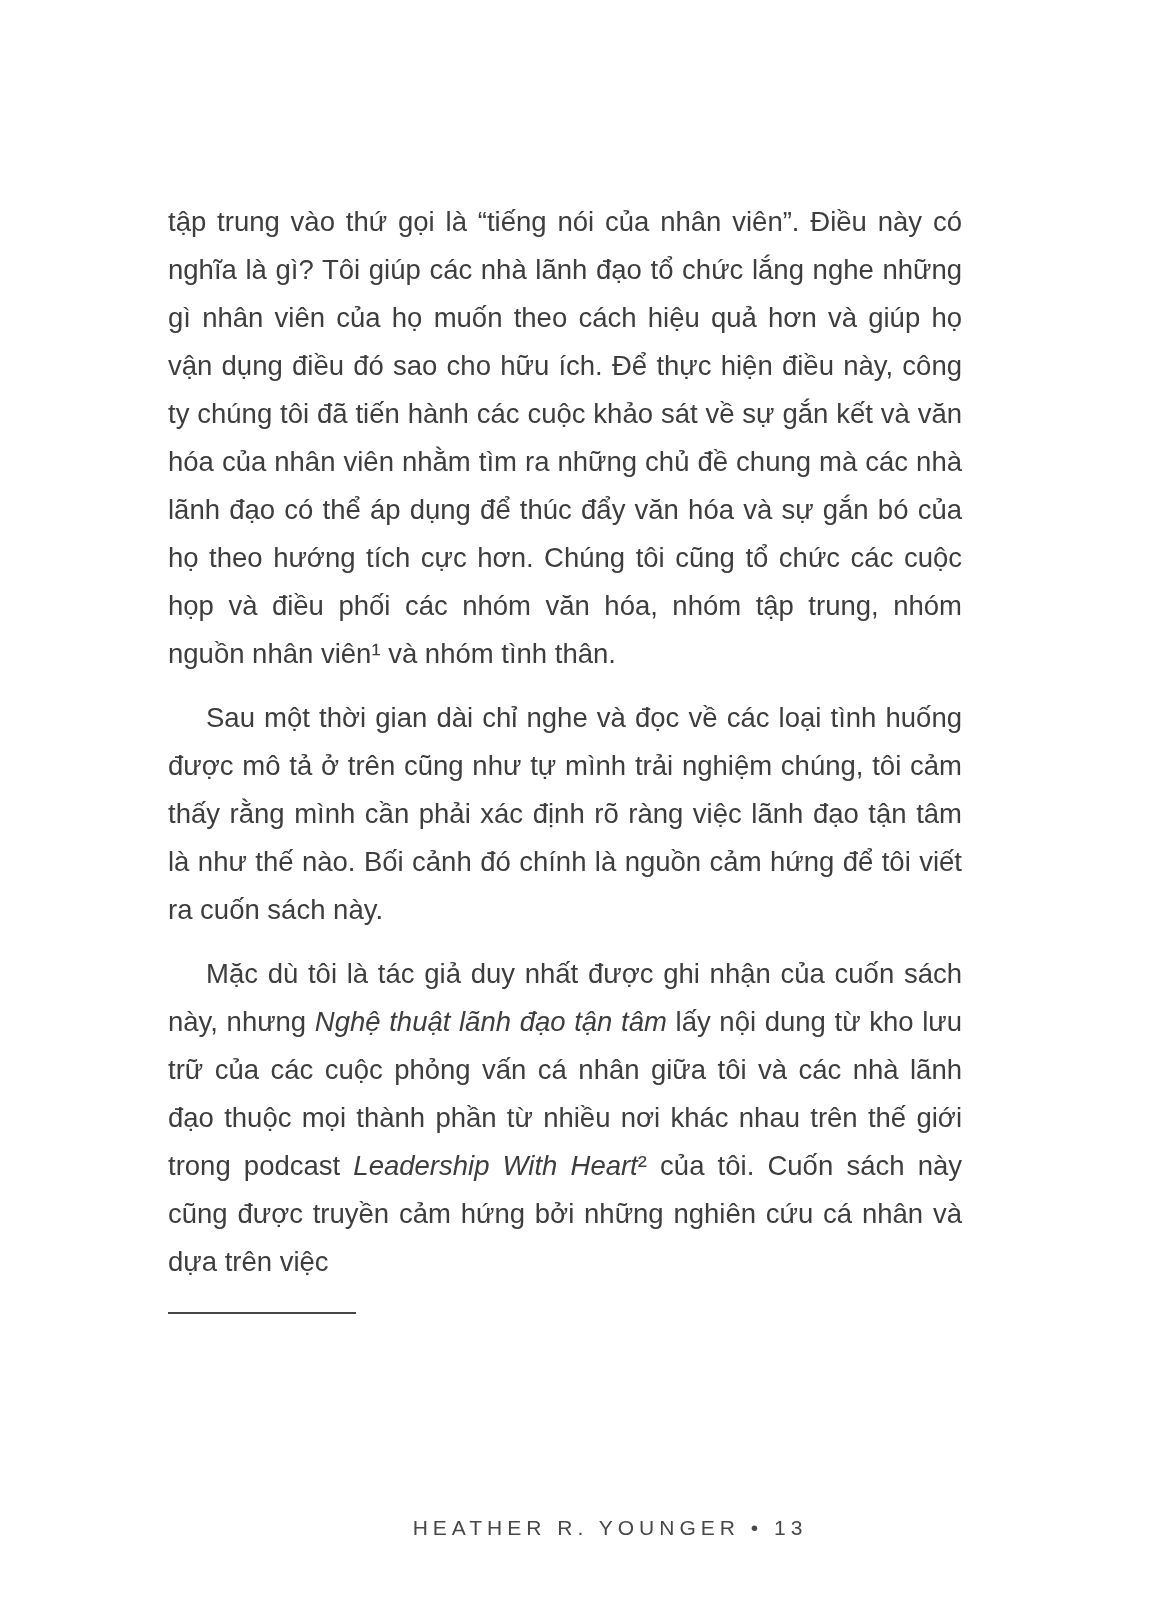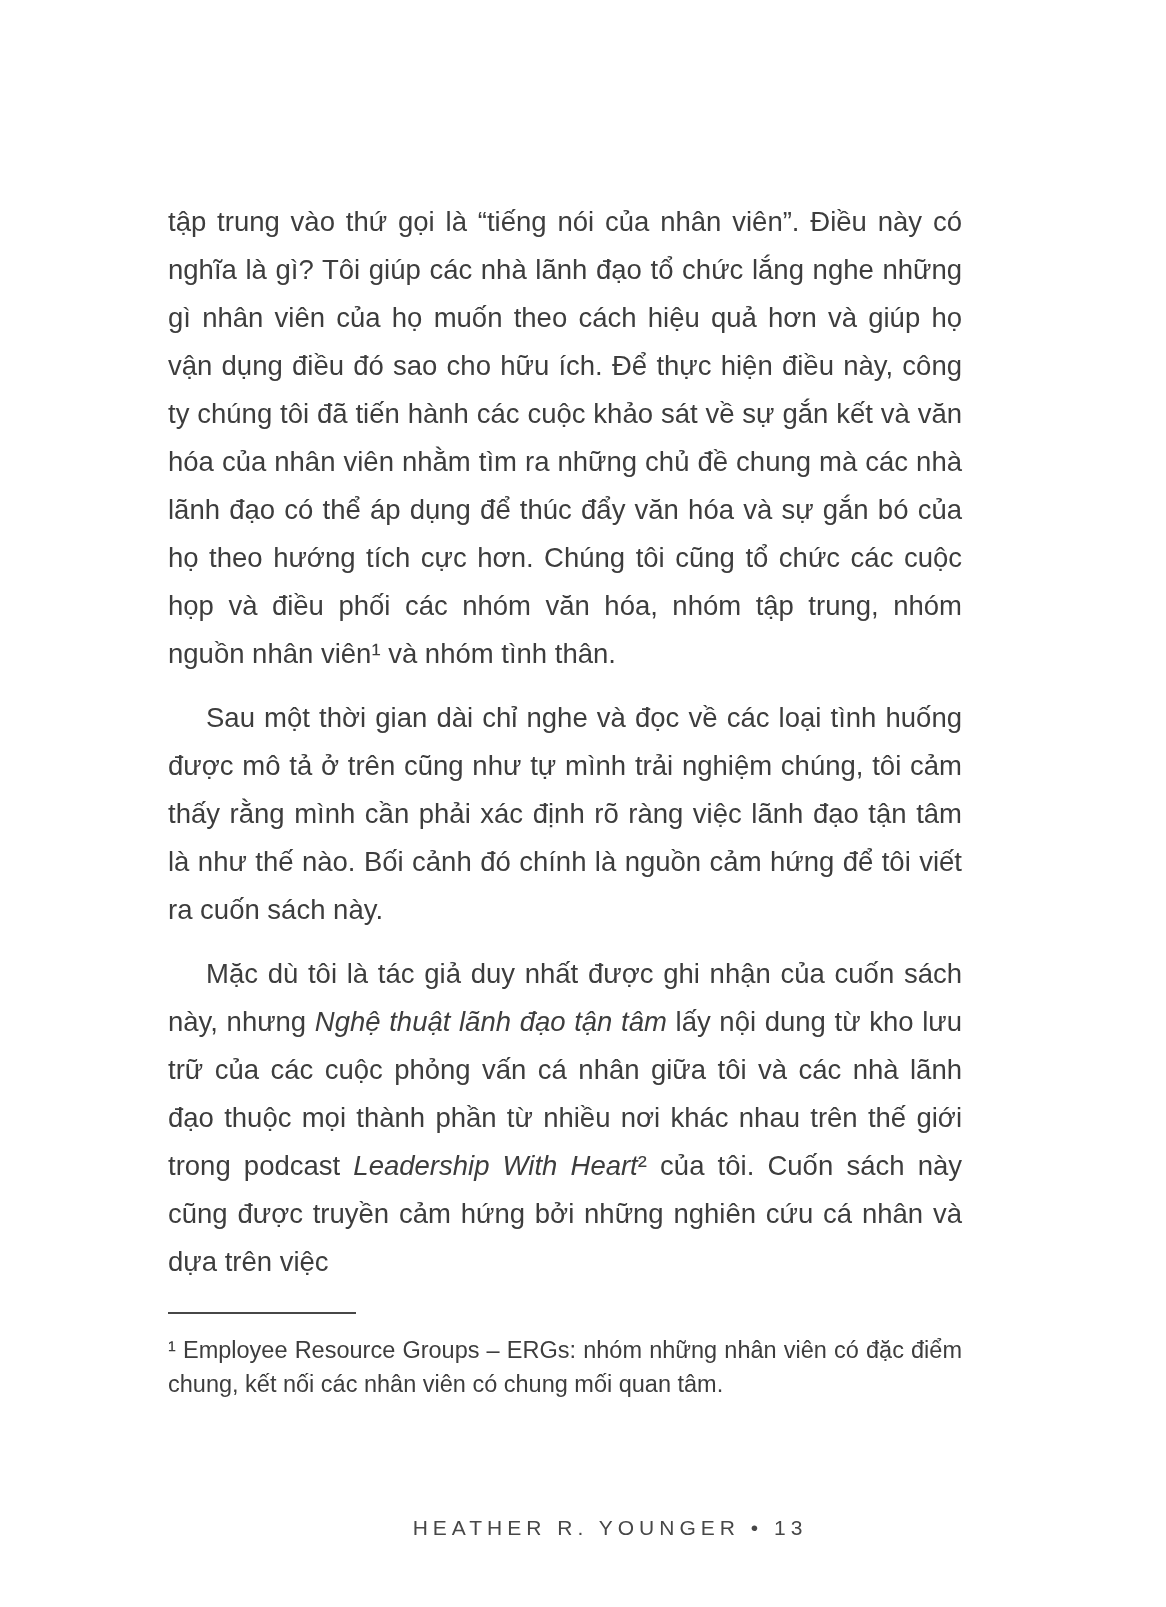--- a/index.html
+++ b/index.html
@@ -71,20 +71,19 @@
     </p>
 
     <p class="para indent">
       <span>Sau một thời gian dài chỉ nghe và đọc về các loại tình huống được mô tả ở trên cũng như tự mình trải nghiệm chúng, tôi cảm thấy rằng mình cần phải xác định rõ ràng việc lãnh đạo tận tâm là như thế nào. Bối cảnh đó chính là nguồn cảm hứng để tôi viết ra cuốn sách này.</span>
     </p>
 
     <p class="para indent"><span>Mặc dù tôi là tác giả duy nhất được ghi nhận của cuốn sách này, nhưng </span><em>Nghệ thuật lãnh đạo tận tâm</em><span> lấy nội dung từ kho lưu trữ của các cuộc phỏng vấn cá nhân giữa tôi và các nhà lãnh đạo thuộc mọi thành phần từ nhiều nơi khác nhau trên thế giới trong podcast </span><em>Leadership With Heart</em><span>²</span><span> của tôi. Cuốn sách này cũng được truyền cảm hứng bởi những nghiên cứu cá nhân và dựa trên việc</span></p>
 
     <div class="footnote-rule"></div>
 
-    <p class="footnote">¹ Employee Resource Groups – ERGs: nhóm những nhân viên có đặc điểm chung, kết nối các nhân viên có chung mối quan tâm.</p>
 
   </div>
 
   <div class="footer">
     <span>HEATHER R. YOUNGER • 13</span>
   </div>
 </div>
 
 </body></html>

